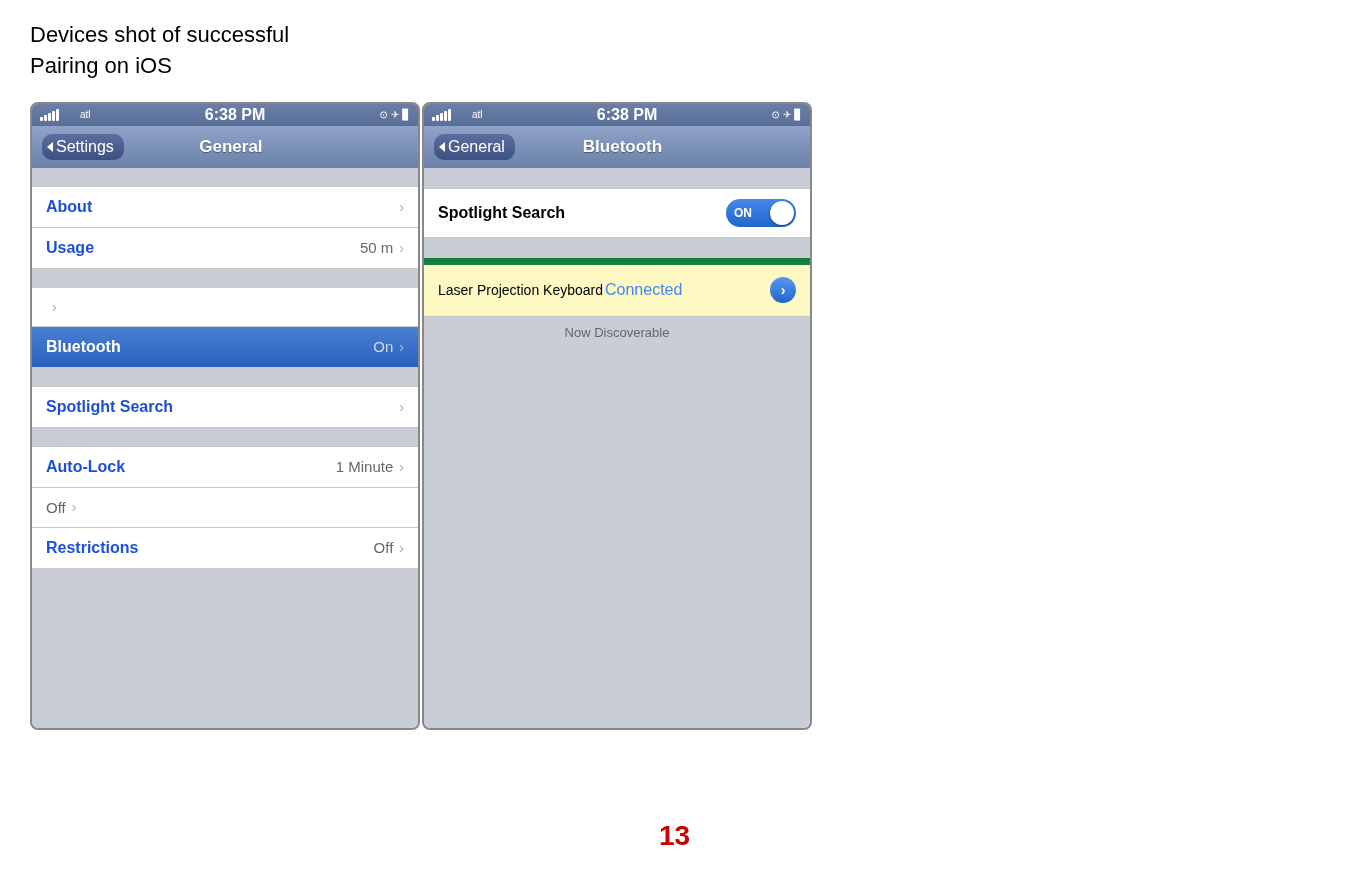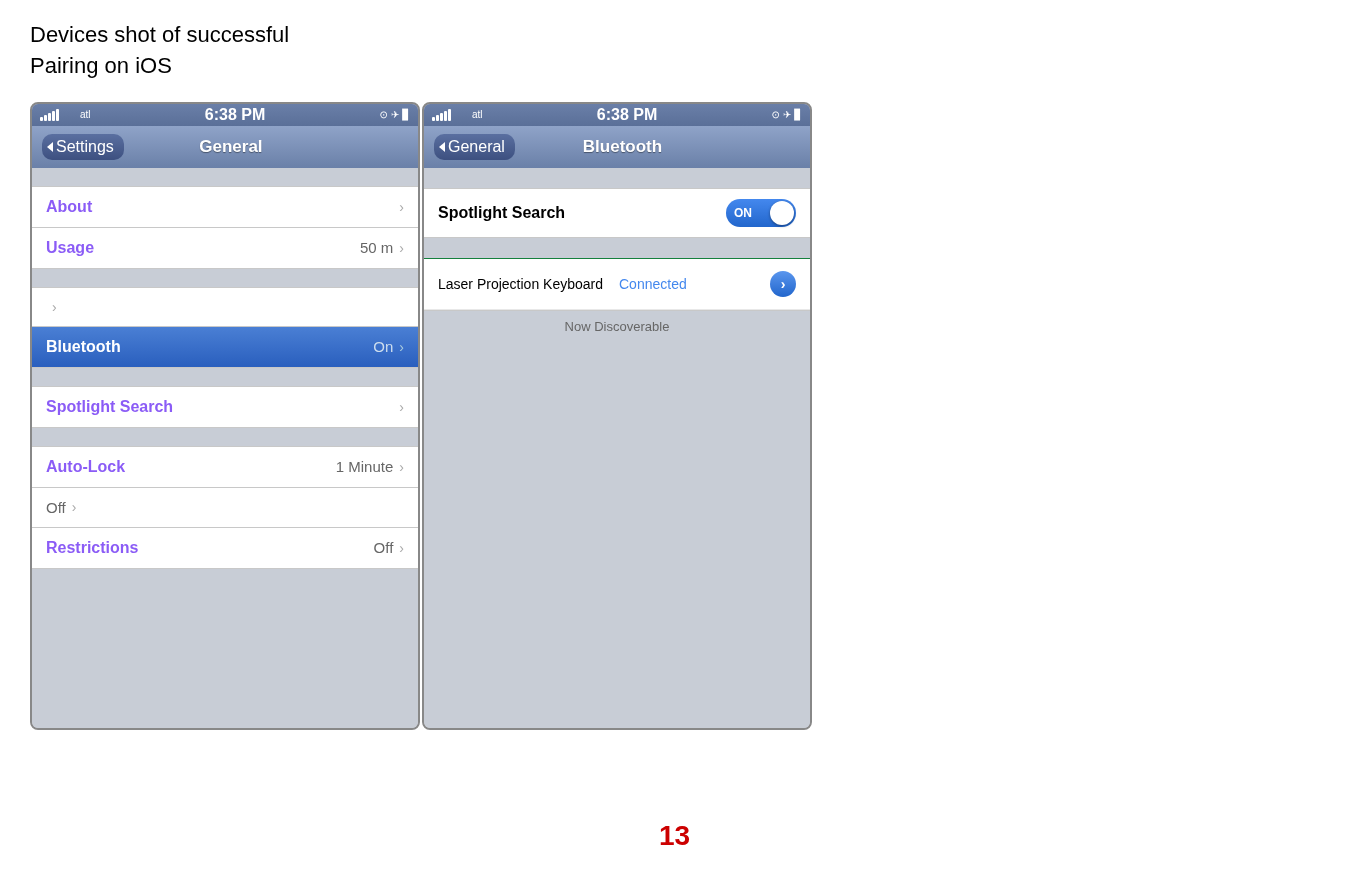--- a/index.html
+++ b/index.html
@@ -155,21 +155,21 @@
     }
 
     .settings-row:first-child {
       border-top: 1px solid #c8c8c8;
     }
 
     .settings-row-label {
       flex: 1;
       font-size: 16px;
       font-weight: bold;
-      color: #8b5cf6;
+      color: #1d4ed8;
     }
 
     .settings-row-value {
       font-size: 15px;
       color: #666;
       margin-right: 6px;
     }
 
     .chevron {
       color: #aaa;
@@ -245,41 +245,41 @@
       box-shadow: 0 1px 3px rgba(0,0,0,0.4);
     }
 
     .bt-spacer {
       height: 20px;
       background: #c8cdd6;
     }
 
     
     .devices-section {
-      background: #ffffff;
-      border-top: 1px solid #15803d;
+      background: #fef9c3;
+      border-top: 7px solid #15803d;
       border-bottom: 1px solid #c8c8c8;
     }
 
     .device-row {
       display: flex;
       align-items: center;
       padding: 12px 14px;
       border-bottom: 1px solid #e8e8e8;
     }
 
     .device-name {
       font-size: 14px;
       color: #000;
     }
 
     .device-status {
-      font-size: 14px;
+      font-size: 16px;
       color: #4488ee;
-      margin-left: 16px;
+      margin-left: 2px;
     }
 
     .device-info-btn {
       margin-left: auto;
       width: 26px;
       height: 26px;
       background: linear-gradient(to bottom, #5a96ee, #2266cc);
       border-radius: 50%;
       display: flex;
       align-items: center;

